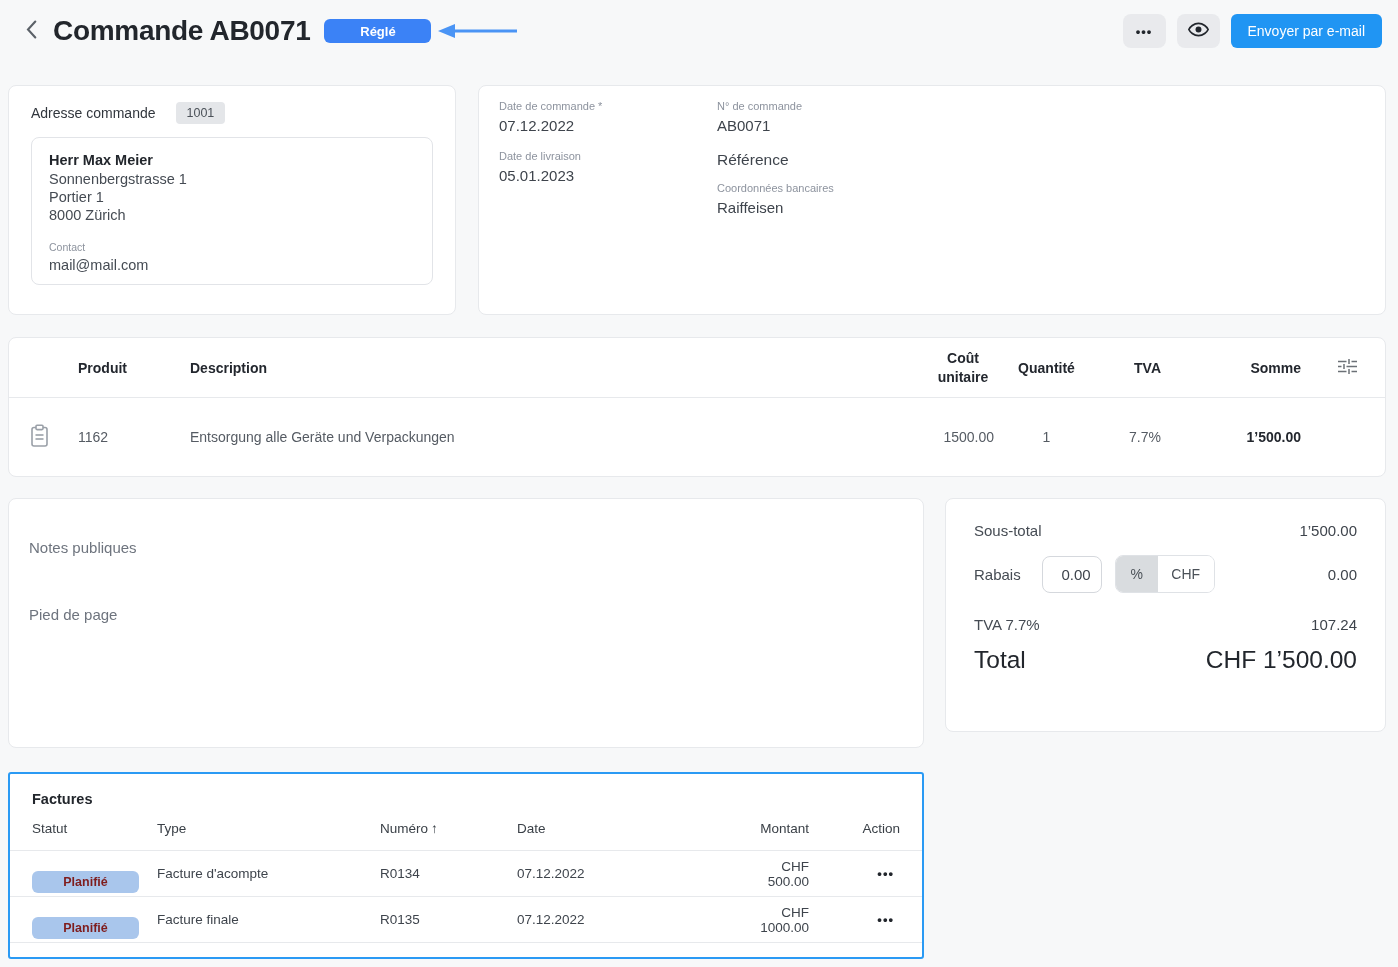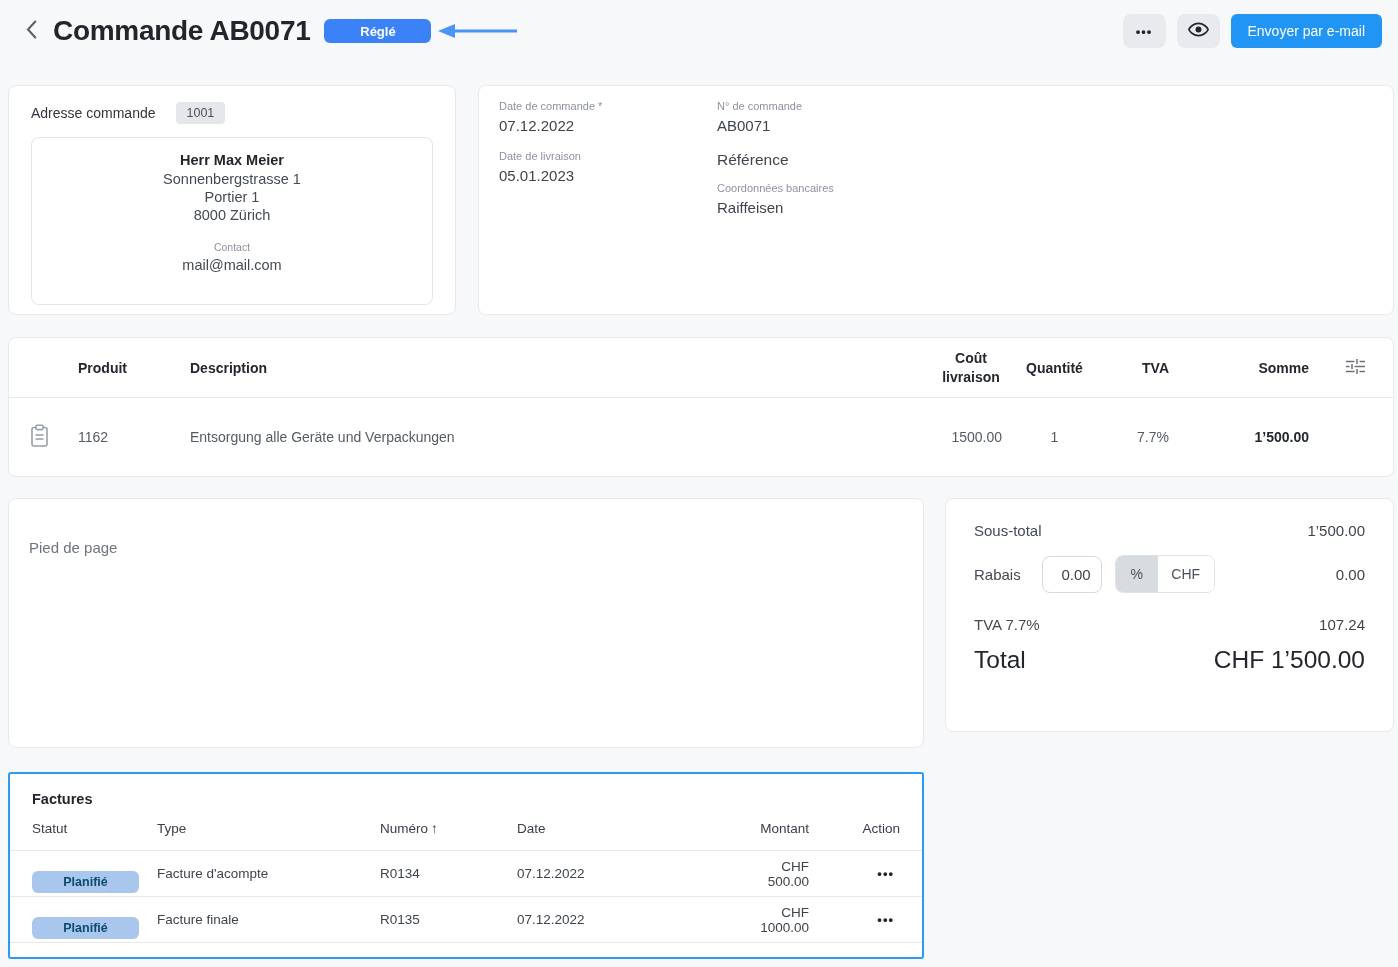--- a/index.html
+++ b/index.html
@@ -17,30 +17,30 @@
   .status-badge { margin-left:14px; width:107px; height:24px; border-radius:6px; background:#3b82f6;
     color:#fff; font-size:13px; font-weight:bold; display:flex; align-items:center; justify-content:center; }
   .hint-arrow { margin-left:6px; display:flex; align-items:center; }
   .topbar-right { margin-left:auto; display:flex; align-items:center; gap:11px; }
   .icon-btn { width:43px; height:34px; background:#e9eaed; border:none; border-radius:8px;
     display:flex; align-items:center; justify-content:center; cursor:pointer; }
   .dots { font-size:13px; font-weight:bold; color:#22262c; letter-spacing:1px; }
   .primary-btn { height:34px; padding:0 17px; background:#2095f3; color:#fff; border:none;
     border-radius:6px; font-size:14px; font-family:inherit; cursor:pointer; }
 
-  .content { padding:0 4px 0 8px;border-radius:31px; }
+  .content { padding:0 12px 0 8px;border-radius:31px; }
   .card { background:#fff; border:1px solid #e7e9ec; border-radius:8px; }
 
   
   .row1 { display:flex; gap:22px; margin-top:33px; }
   .card-address { width:448px; height:230px; padding:16px 22px; flex:none; }
   .addr-head { display:flex; align-items:center; gap:20px; }
   .addr-label { font-size:14px; color:#31363d; }
   .num-badge { background:#e4e6e9; border-radius:4px; padding:4px 11px; font-size:12.5px; color:#4b5158; }
-  .addr-box { margin-top:13px; border:1px solid #e2e4e8; border-radius:8px; padding:14px 17px; height:168px; cursor:pointer;text-align:center; }
+  .addr-box { margin-top:13px; border:1px solid #e2e4e8; border-radius:8px; padding:14px 17px; height:148px; cursor:pointer; }
   .addr-name { font-weight:bold; font-size:14.5px; color:#22262c; margin-bottom:2px; }
   .addr-line { font-size:14.5px; color:#454b53; line-height:18px; }
   .contact-label { margin-top:17px; font-size:10.5px; color:#8d939e; }
   .contact-value { margin-top:4px; font-size:14.5px; color:#454b53; }
 
   .card-details { flex:1; height:230px; padding:14px 20px; display:flex; }
   .details-col1 { width:218px; }
   .field-label { font-size:11px; color:#8d939e; margin-bottom:5px; }
   .field-value { font-size:15px; color:#3e444c; cursor:text; }
   .field { margin-bottom:16px; }
@@ -87,21 +87,21 @@
 
   
   .factures-card { margin-top:24px; width:916px; background:#fff; border:2px solid #2a9af4;
     border-radius:3px; padding-top:17px; }
   .f-title { font-size:14.5px; font-weight:bold; color:#22262c; padding:0 22px; }
   .f-grid { display:grid; grid-template-columns:125px 223px 137px 233px 1fr 91px; align-items:center; padding:0 22px; }
   .f-head { height:44px; font-size:13.5px; color:#3a4047; border-bottom:1px solid #e7e9ec; }
   .f-row { height:46px; font-size:13.5px; color:#3e444c; border-bottom:1px solid #e7e9ec; }
   .f-right { text-align:right; }
   .f-bottom { height:14px; }
-  .planned-badge { width:107px; height:22px; border-radius:6px; background:#a9c6ec; color:#0c4a6e;
+  .planned-badge { width:107px; height:22px; border-radius:6px; background:#a9c6ec; color:#7f1d1d;
     font-size:12.5px; font-weight:bold; display:flex; align-items:center; justify-content:center;margin-top:16px; }
   .row-dots { background:none; border:none; cursor:pointer; font-size:13px; font-weight:bold;
     color:#22262c; letter-spacing:1px; padding-right:6px; }
   .sort-icon { margin-left:3px; }
 </style>
 </head>
 <body>
 
 <div class="topbar">
   <button class="back-btn">
@@ -176,21 +176,21 @@
         </div>
       </div>
     </div>
   </div>
 
   <div class="card items-card">
     <div class="items-head">
       <div class="c-icon"></div>
       <div class="c-prod">Produit</div>
       <div class="c-desc">Description</div>
-      <div class="c-cost"><span class="wrap-head">Coût livraison</span></div>
+      <div class="c-cost"><span class="wrap-head">Coût unitaire</span></div>
       <div class="c-qty">Quantité</div>
       <div class="c-tva">TVA</div>
       <div class="c-sum">Somme</div>
       <div class="c-set">
         <span>
           <svg width="19" height="17" viewBox="0 0 19 17" stroke="#6b7076" stroke-width="1.5" fill="none">
             <line x1="0" y1="3.5" x2="8.5" y2="3.5"></line>
               <line x1="11" y1="1" x2="11" y2="6"></line>
               <line x1="13.5" y1="3.5" x2="19" y2="3.5"></line>
             <line x1="0" y1="8.5" x2="3.5" y2="8.5"></line>
@@ -219,20 +219,21 @@
       <div class="c-cost">1500.00</div>
       <div class="c-qty">1</div>
       <div class="c-tva">7.7%</div>
       <div class="c-sum sum-val">1’500.00</div>
       <div class="c-set"></div>
     </div>
   </div>
 
   <div class="row2">
     <div class="card notes-card">
+      <div class="note-label">Notes publiques</div>
       <div class="note-label">Pied de page</div>
     </div>
 
     <div class="card totals-card">
       <div class="t-row">
         <span>Sous-total</span>
         <span class="t-val">1’500.00</span>
       </div>
       <div class="t-row rabais-row">
         <span>Rabais</span>

